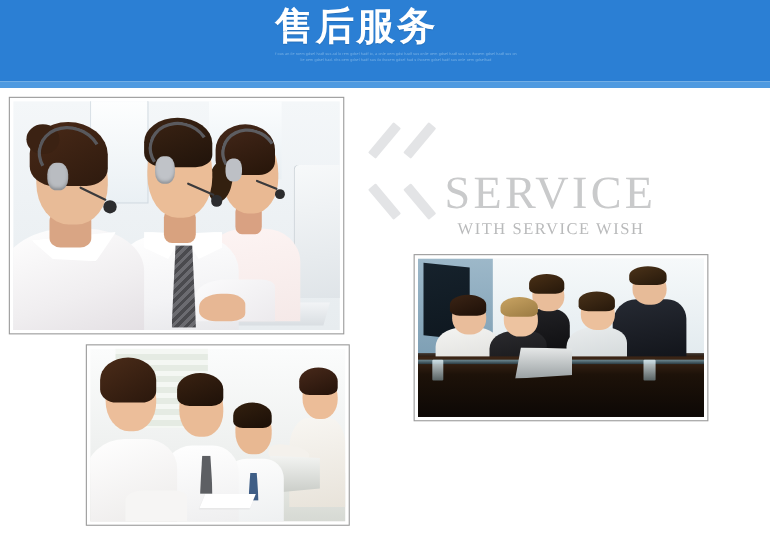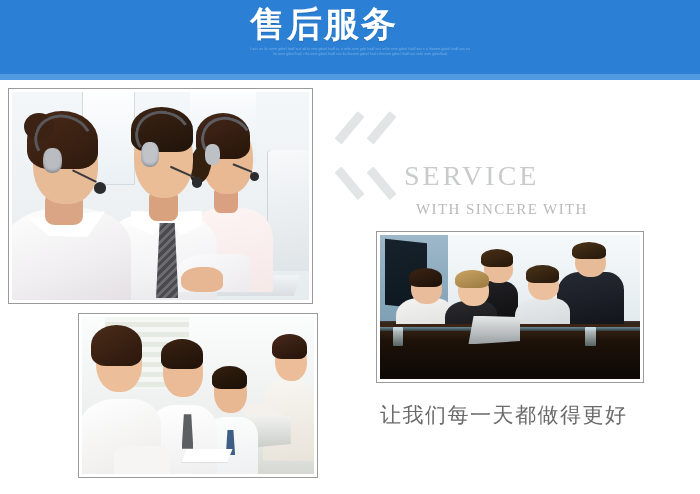--- a/index.html
+++ b/index.html
@@ -267,21 +267,21 @@
   .chev-2{left:34px;}
 
   .headline-cn{
     position:absolute;left:412px;top:115px;
     font-size:25px;line-height:32px;
     color:#4a4a4a;letter-spacing:3px;
     font-family:"DejaVu Sans","Liberation Sans",sans-serif;
   }
   .headline-en{
     position:absolute;left:404px;top:152px;
-    font-size:28px;line-height:48px;
+    font-size:42px;line-height:48px;
     color:#c9cacb;letter-spacing:3px;
     font-family:"Liberation Serif","DejaVu Serif",serif;
   }
   .headline-sub{
     position:absolute;left:416px;top:200px;
     font-size:15px;line-height:18px;
     color:#b9babb;letter-spacing:1.4px;
     font-family:"Liberation Serif","DejaVu Serif",serif;
   }
 
@@ -403,19 +403,18 @@
       <div class="p3-glassL"></div>
       <div class="p3-glassR"></div>
     </div>
   </div>
 
   <div class="chevrons">
     <div class="chev chev-1"></div>
     <div class="chev chev-2"></div>
   </div>
   <div class="headline-en">SERVICE</div>
-  <div class="headline-sub">WITH SINCERE WITH</div>
+  <div class="headline-sub">WITH SERVICE WISH</div>
 
   <div class="tagline">
-    <span class="l2">让我们每一天都做得更好</span>
   </div>
 
 </div>
 
 </body></html>

